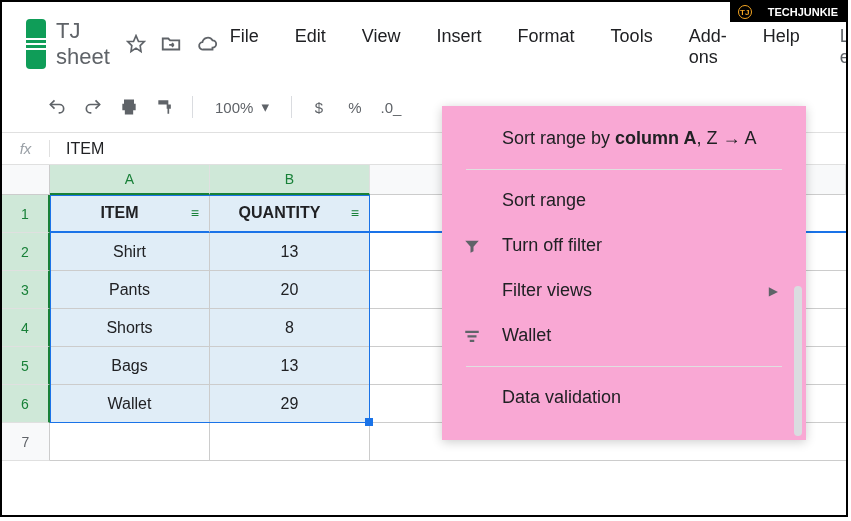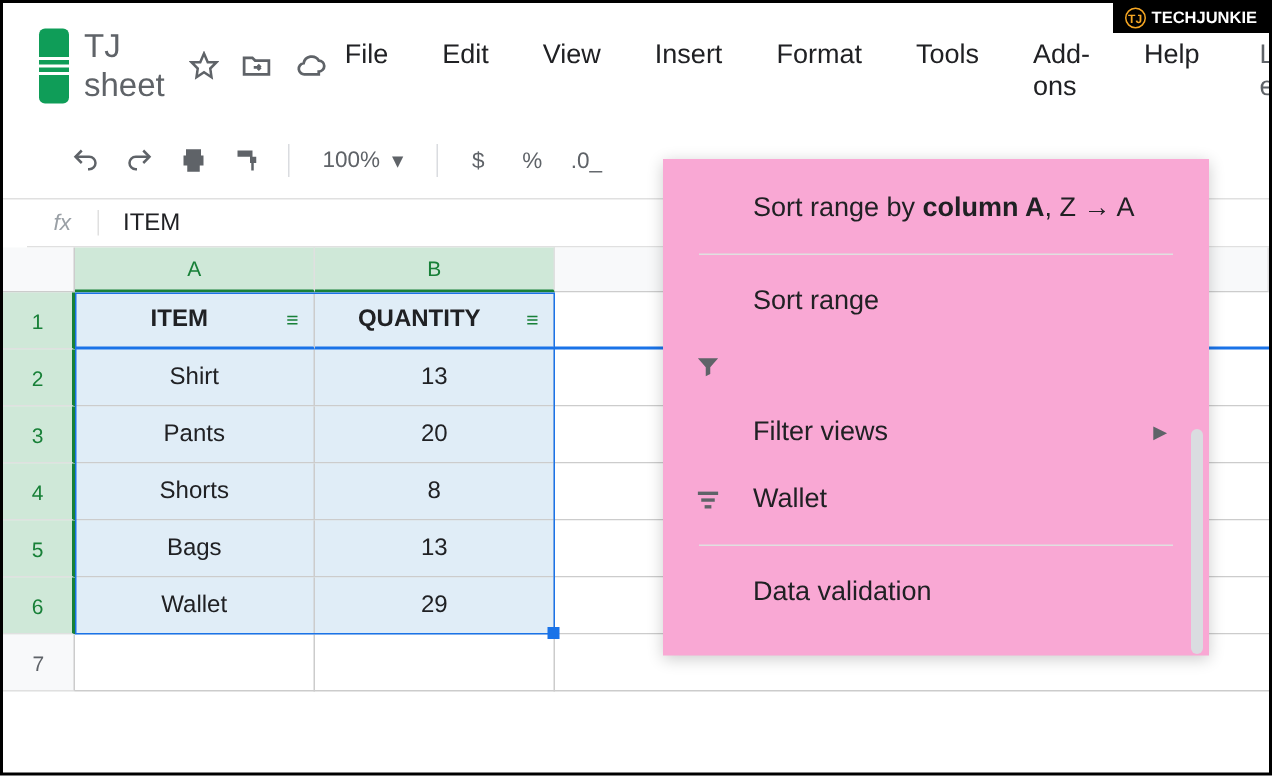--- a/index.html
+++ b/index.html
@@ -1,20 +1,20 @@
 <!DOCTYPE html>
 <html><head>
 <meta charset="utf-8">
 <style>
   * { box-sizing: border-box; margin: 0; padding: 0; }
   body { font-family: Arial, sans-serif; font-size: 14px; color: #202124; width: 851px; height: 521px; overflow: hidden; background: #fff; position: relative; }
   .frame { border: 2px solid #000; width: 848px; height: 517px; position: relative; background: #fff; overflow: hidden; }
 
   
-  .brand { position: absolute; top: 0; right: 0; background: #000; color: #fff; font-size: 11px; font-weight: bold; padding: 3px 8px; display: flex; align-items: center; gap: 4px; z-index: 50; }
+  .brand { position: absolute; top: 0; right: 0; background: #000; color: #fff; font-size: 11px; font-weight: bold; padding: 3px 8px; display: flex; align-items: center; gap: 16px; z-index: 50; }
   .brand-icon { width: 14px; height: 14px; border: 1.5px solid #f5a623; border-radius: 50%; display: flex; align-items: center; justify-content: center; font-size: 8px; color: #f5a623; font-weight: bold; }
 
   
   .titlebar { display: flex; align-items: center; gap: 10px; padding: 12px 18px 4px 24px; }
   .logo { width: 40px; height: 50px; background: #0f9d58; border-radius: 4px; position: relative; display: flex; align-items: center; justify-content: center; }
   .logo::after { content: ""; width: 20px; height: 2px; background: #fff; box-shadow: 0 5px 0 #fff, 0 -5px 0 #fff, -9px 0 0 -7px #fff, -9px 5px 0 -7px #fff, -9px -5px 0 -7px #fff, 9px 0 0 -7px #fff, 9px 5px 0 -7px #fff, 9px -5px 0 -7px #fff; }
   .title-wrap { display: flex; flex-direction: row; }
   .title-row { display: flex; align-items: center; gap: 14px; }
   .doc-title { font-size: 22px; color: #5f6368; }
   .title-icon { width: 22px; height: 22px; display: flex; align-items: center; justify-content: center; color: #5f6368; }
@@ -22,24 +22,24 @@
   
   .menubar { display: flex; gap: 12px; padding: 6px 0 0 0; font-size: 18px; color: #202124; }
   .menu-item { padding: 6px 12px; cursor: pointer; border-radius: 3px; }
   .menu-item.highlight { border: 3px solid #e3342f; border-radius: 2px; margin-top:-4px; padding:4px 14px; }
   .menu-item.last { color: #5f6368; margin-left: 4px; }
 
   
   .toolbar { display: flex; align-items: center; gap: 6px; padding: 14px 10px 10px 40px; border-bottom: 1px solid #e0e0e0; font-size: 15px; color: #5f6368; }
   .tbbtn { width: 30px; height: 30px; display: flex; align-items: center; justify-content: center; cursor: pointer; }
   .tbsep { width: 1px; height: 22px; background: #dadce0; margin: 0 6px; }
-  .zoom { display: flex; align-items: flex-start; gap: 8px; padding: 0 10px; }
-
-  
-  .fxbar { display: flex; align-items: center; border-bottom: 1px solid #e0e0e0; height: 32px; margin-left: 16px; }
+  .zoom { display: flex; align-items: center; gap: 8px; padding: 0 10px; }
+
+  
+  .fxbar { display: flex; align-items: center; border-bottom: 1px solid #e0e0e0; height: 32px; }
   .fxlabel { width: 48px; text-align: center; font-style: italic; color: #9aa0a6; font-size: 15px; border-right: 1px solid #e0e0e0; }
   .fxval { padding-left: 16px; font-size: 16px; }
 
   
   .grid { display: flex; }
   .rowhdrs { display: flex; flex-direction: column; }
   .corner { width: 48px; height: 30px; background: #f8f9fa; border-right: 1px solid #ccc; border-bottom: 1px solid #ccc; }
   .rowhdr { width: 48px; height: 38px; background: #f8f9fa; border-right: 1px solid #ccc; border-bottom: 1px solid #e0e0e0; display: flex; align-items: center; justify-content: center; font-size: 14px; color: #5f6368; }
   .rowhdr.sel { background: #cfe8d8; color: #188038; border-right: 2px solid #188038;}
   .cols { display: flex; flex-direction: column; }
@@ -226,20 +226,21 @@
     <div class="dd-item">
       <span class="lefticon"></span>
       <span>Sort range</span>
     </div>
     <div class="dd-item">
       <span class="lefticon">
           <svg width="18" height="18" viewBox="0 0 24 24" fill="#5f6368">
             <path d="M3 5h18l-7 8v6l-4 2v-8z"></path>
           </svg>
         </span>
+      <span>Turn off filter</span>
     </div>
     <div class="dd-item">
       <span class="lefticon"></span>
       <span>Filter views</span>
       <span class="righticon">▶</span>
     </div>
     <div class="dd-item">
       <span class="lefticon">
           <svg width="18" height="18" viewBox="0 0 24 24" fill="#5f6368">
             <rect x="3" y="5" width="18" height="3"></rect>

